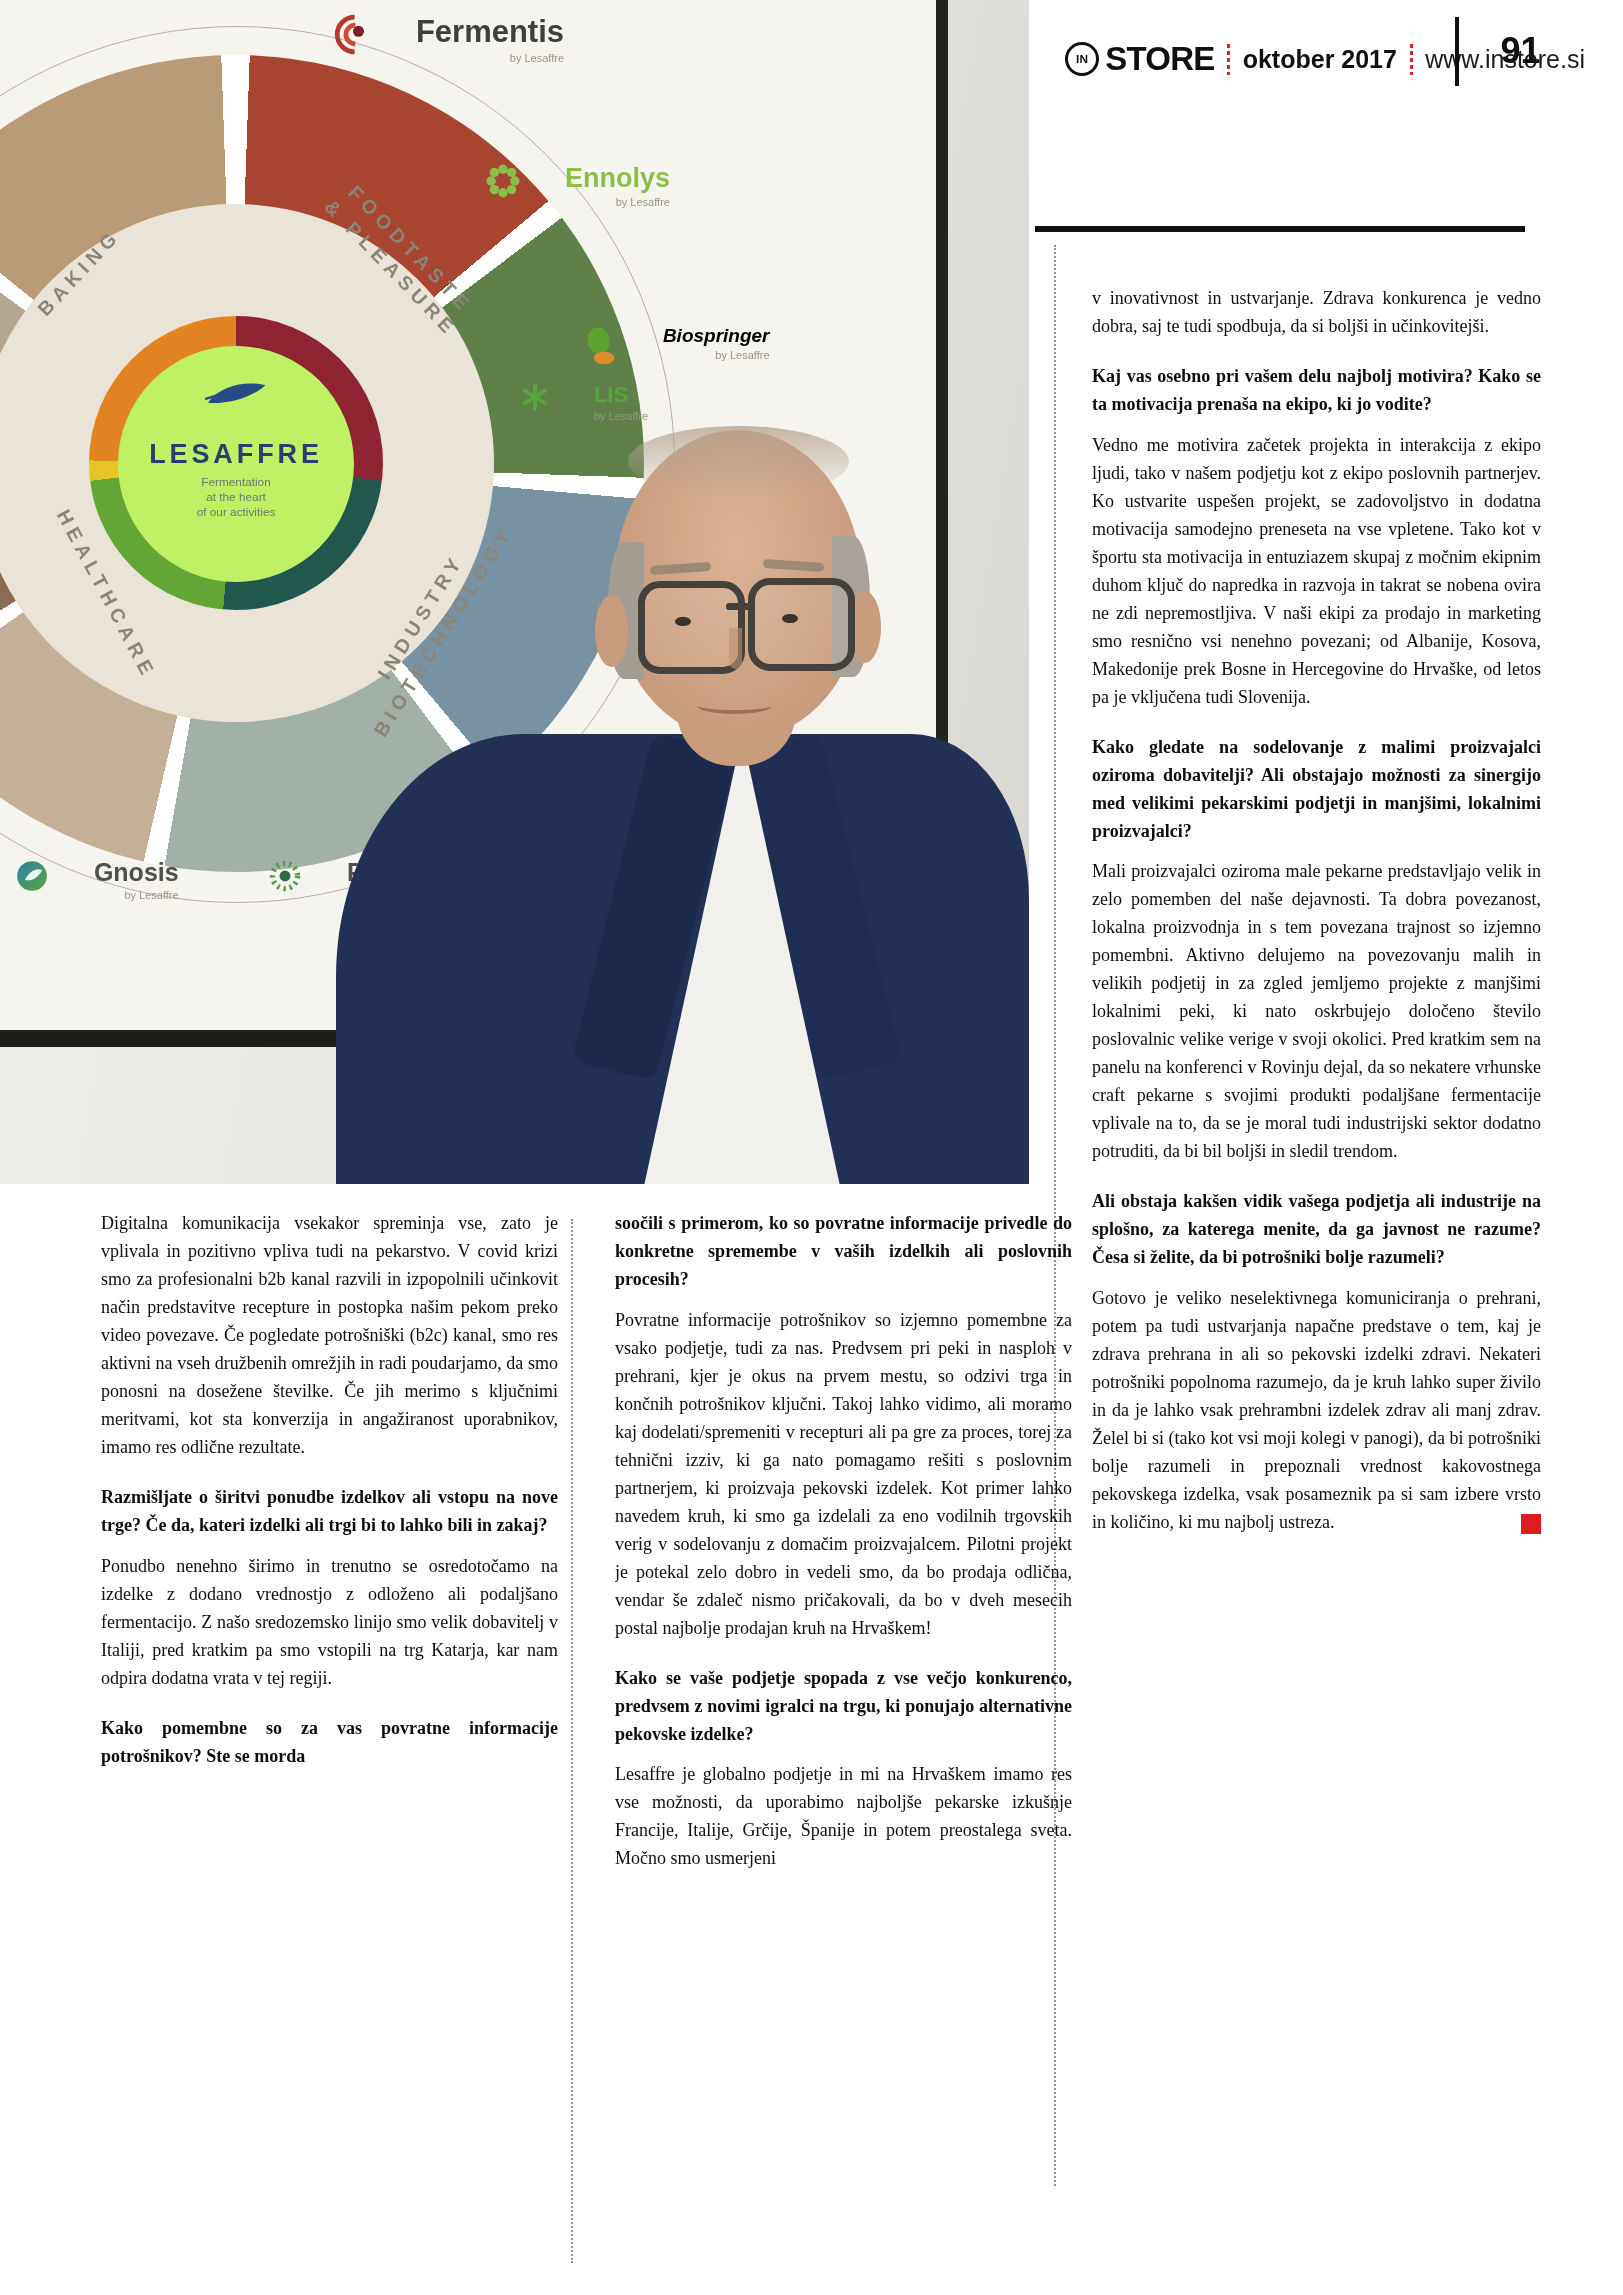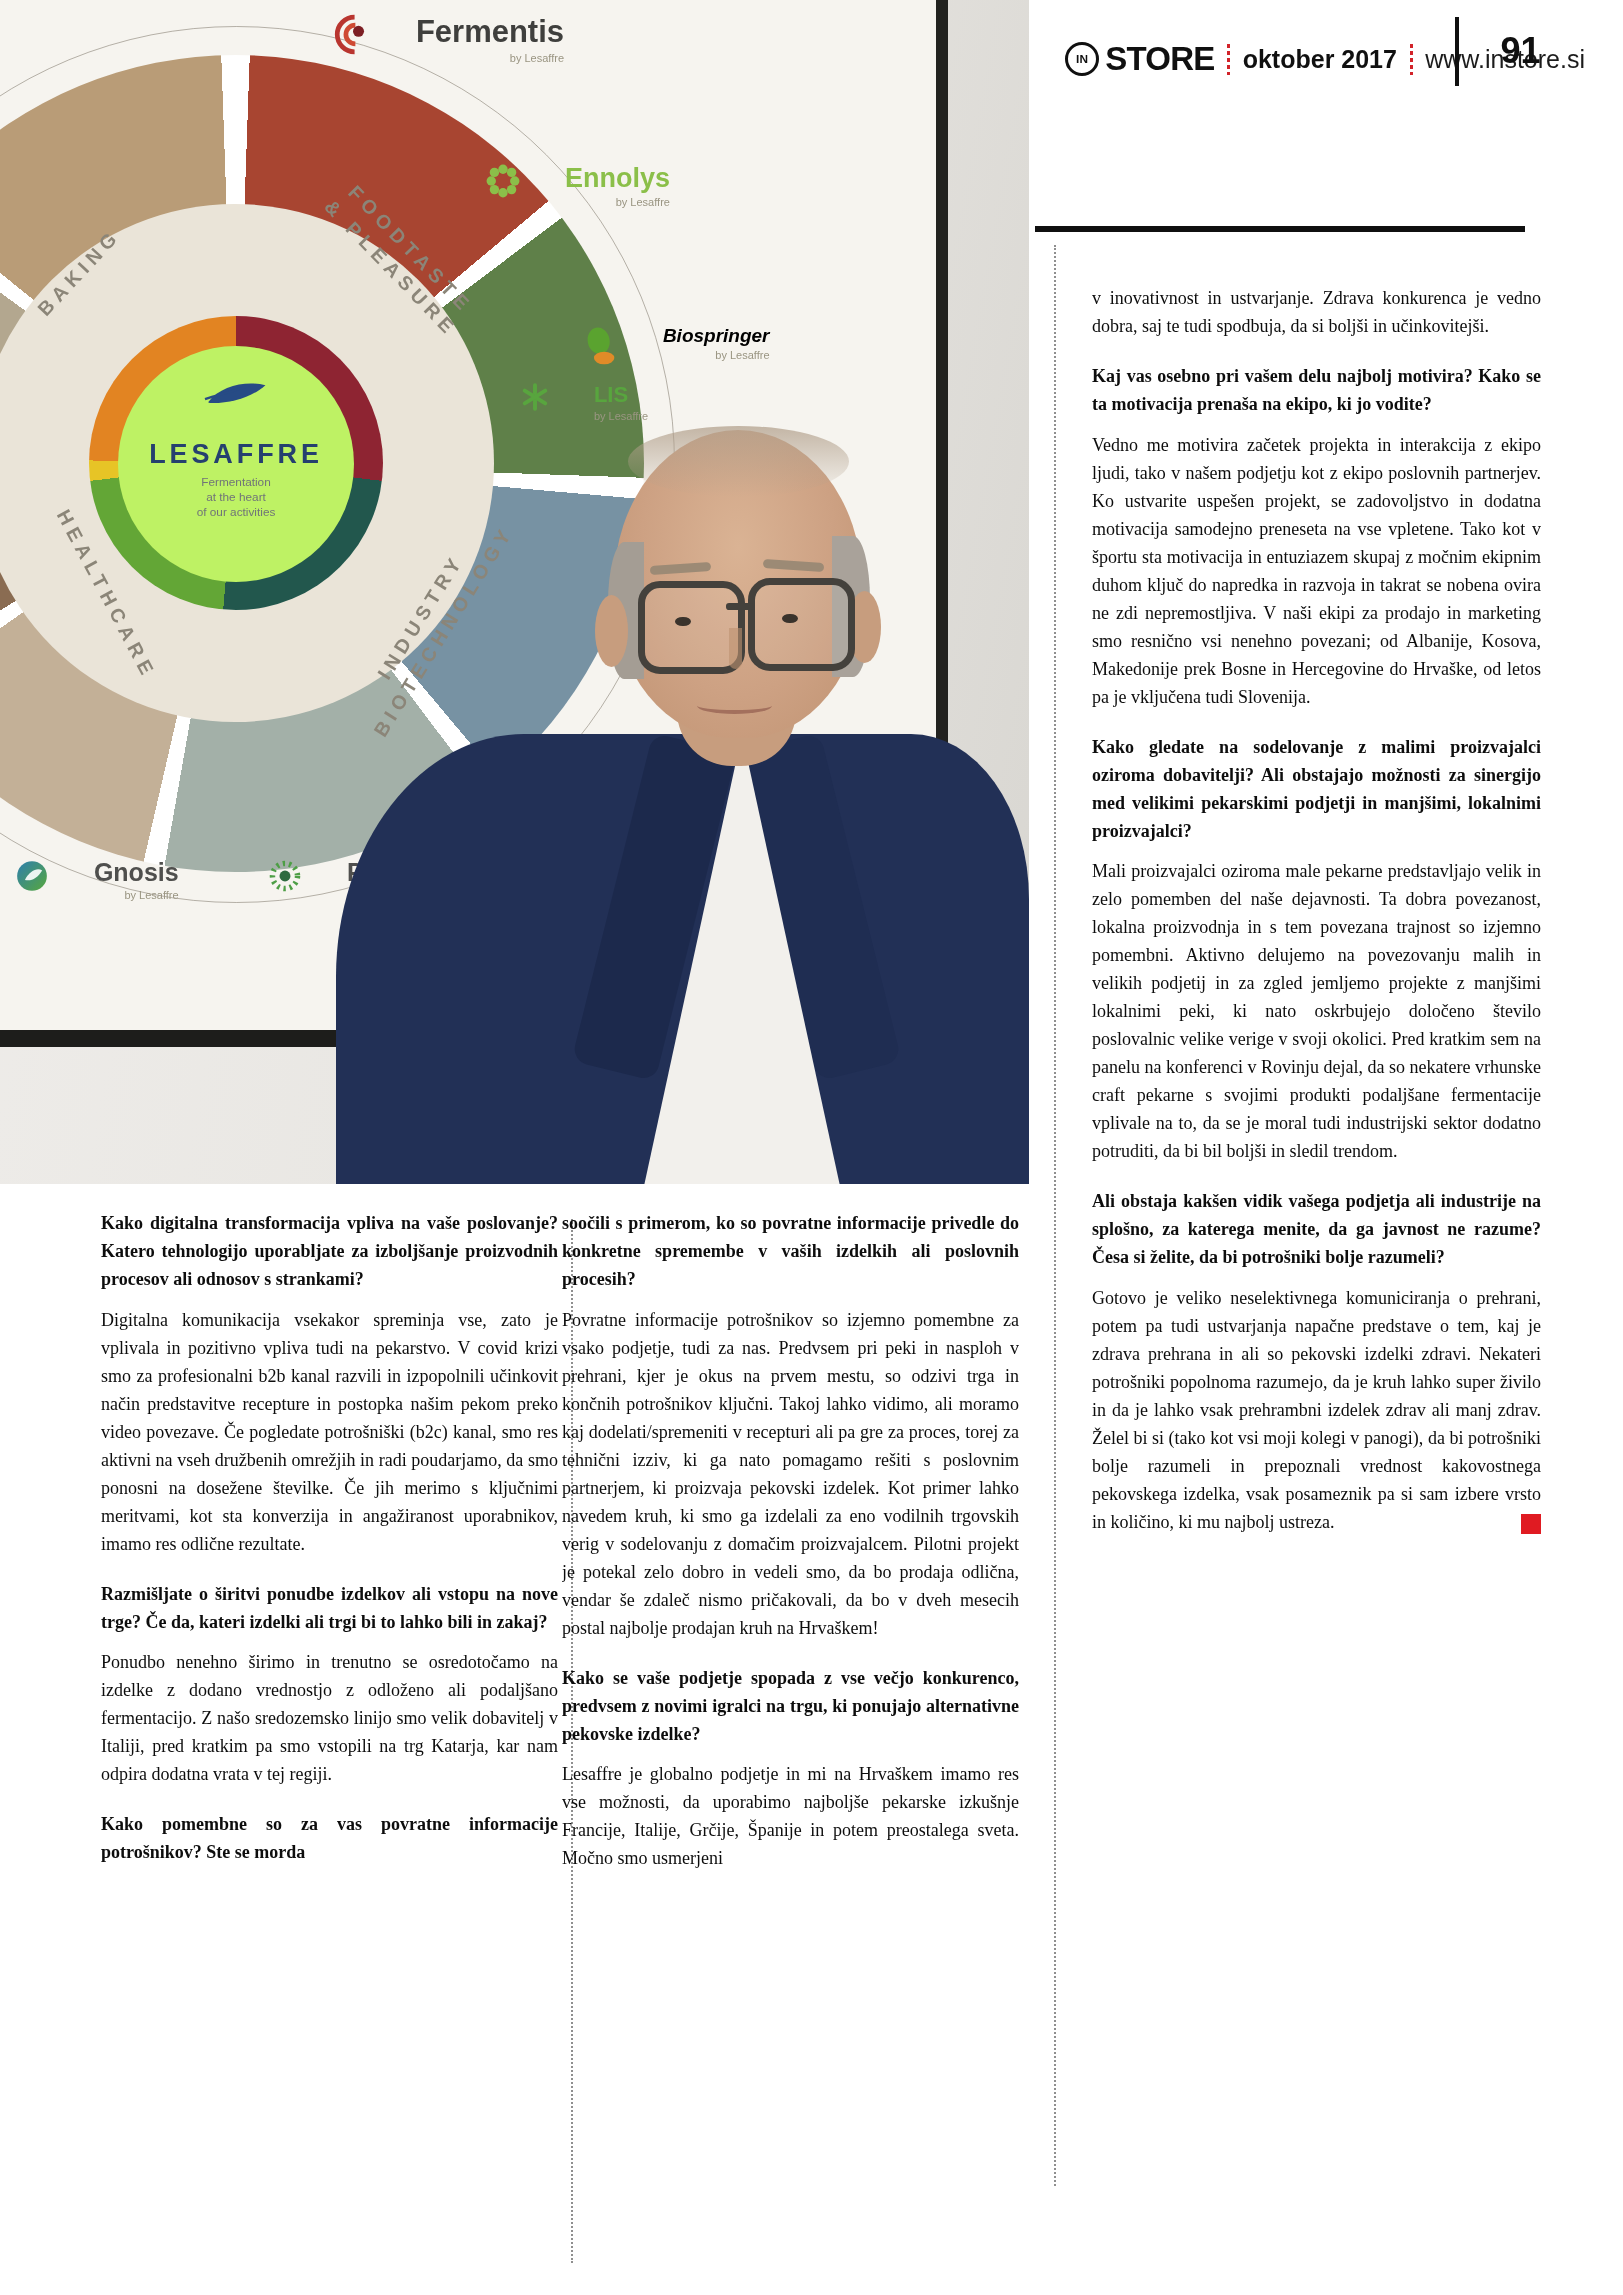--- a/index.html
+++ b/index.html
@@ -94,21 +94,21 @@
                font-family:"Liberation Sans",sans-serif;font-weight:900;font-size:36px;color:#101010;}
   #head-rule{position:absolute;left:1035px;top:226px;width:490px;height:5.5px;background:#101010;}
 
   
   .vdots{position:absolute;width:0;border-left:2.4px dotted #8f8f8f;}
   #sep-right{left:1054px;top:245px;height:1941px;}
   #sep-left{left:571px;top:1219px;height:1044px;}
 
   .col{position:absolute;text-align:justify;font-size:18px;line-height:28px;color:#0d0d0d;overflow:hidden;}
   #col-left{left:101px;top:1209px;width:457px;height:1074px;}
-  #col-middle{left:562px;top:1209px;width:457px;height:1074px;}
+  #col-middle{left:615px;top:1209px;width:457px;height:1074px;}
   #col-right{left:1092px;top:284px;width:449px;height:1916px;}
   .col p{margin:0 0 15.7px 0;}
   .col p.q{font-weight:bold;margin:22px 0 12.6px 0;}
   .col p.q:first-child{margin-top:0;}
   .end-square{float:right;width:20.4px;height:20.4px;background:#e01b22;margin-top:6.3px;}
 </style>
 </head>
 <body>
 
 <div id="page">
@@ -255,21 +255,20 @@
     <div id="website">www.instore.si</div>
   </div>
   <div id="head-vline"></div>
   <div id="page-number">91</div>
   <div id="head-rule"></div>
 
   <div class="vdots" id="sep-right"></div>
   <div class="vdots" id="sep-left"></div>
 
   <div class="col" id="col-left">
-      <p class="q">Kako digitalna transformacija vpliva na vaše poslovanje? Katero tehnologijo uporabljate za izboljšanje proizvodnih procesov ali odnosov s strankami?</p>
       <p class="a">Digitalna komunikacija vsekakor spreminja vse, zato je vplivala in pozitivno vpliva tudi na pekarstvo. V covid krizi smo za profesionalni b2b kanal razvili in izpopolnili učinkovit način predstavitve recepture in postopka našim pekom preko video povezave. Če pogledate potrošniški (b2c) kanal, smo res aktivni na vseh družbenih omrežjih in radi poudarjamo, da smo ponosni na dosežene številke. Če jih merimo s ključnimi meritvami, kot sta konverzija in angažiranost uporabnikov, imamo res odlične rezultate.</p>
       <p class="q">Razmišljate o širitvi ponudbe izdelkov ali vstopu na nove trge? Če da, kateri izdelki ali trgi bi to lahko bili in zakaj?</p>
       <p class="a">Ponudbo nenehno širimo in trenutno se osredotočamo na izdelke z dodano vrednostjo z odloženo ali podaljšano fermentacijo. Z našo sredozemsko linijo smo velik dobavitelj v Italiji, pred kratkim pa smo vstopili na trg Katarja, kar nam odpira dodatna vrata v tej regiji.</p>
       <p class="q">Kako pomembne so za vas povratne informacije potrošnikov? Ste se morda</p>
     </div>
   <div class="col" id="col-middle">
       <p class="q">soočili s primerom, ko so povratne informacije privedle do konkretne spremembe v vaših izdelkih ali poslovnih procesih?</p>
       <p class="a">Povratne informacije potrošnikov so izjemno pomembne za vsako podjetje, tudi za nas. Predvsem pri peki in nasploh v prehrani, kjer je okus na prvem mestu, so odzivi trga in končnih potrošnikov ključni. Takoj lahko vidimo, ali moramo kaj dodelati/spremeniti v recepturi ali pa gre za proces, torej za tehnični izziv, ki ga nato pomagamo rešiti s poslovnim partnerjem, ki proizvaja pekovski izdelek. Kot primer lahko navedem kruh, ki smo ga izdelali za eno vodilnih trgovskih verig v sodelovanju z domačim proizvajalcem. Pilotni projekt je potekal zelo dobro in vedeli smo, da bo prodaja odlična, vendar še zdaleč nismo pričakovali, da bo v dveh mesecih postal najbolje prodajan kruh na Hrvaškem!</p>
       <p class="q">Kako se vaše podjetje spopada z vse večjo konkurenco, predvsem z novimi igralci na trgu, ki ponujajo alternativne pekovske izdelke?</p>
       <p class="a">Lesaffre je globalno podjetje in mi na Hrvaškem imamo res vse možnosti, da uporabimo najboljše pekarske izkušnje Francije, Italije, Grčije, Španije in potem preostalega sveta. Močno smo usmerjeni</p>

